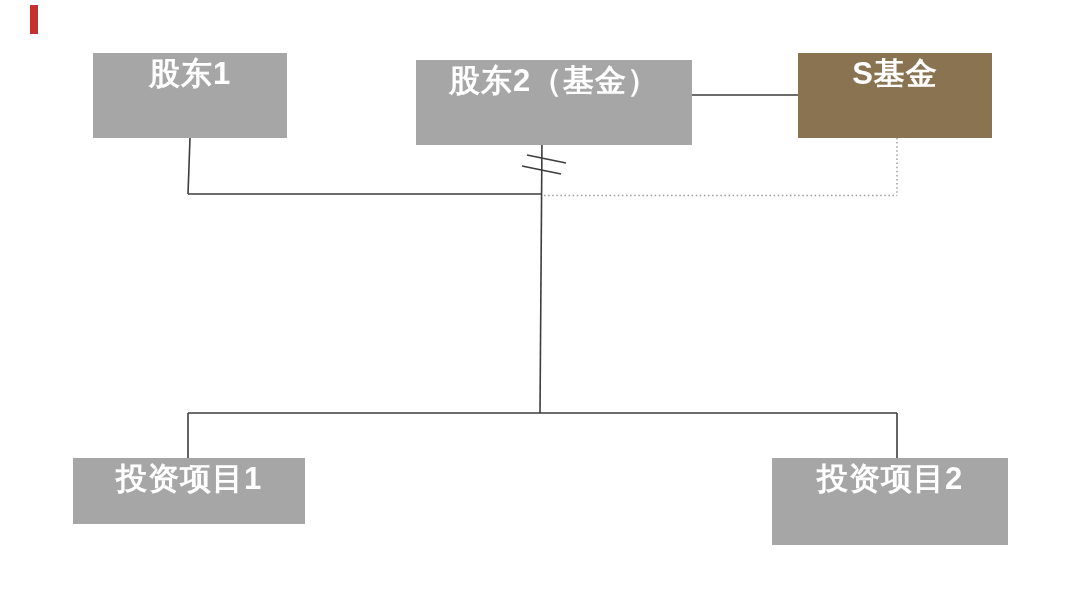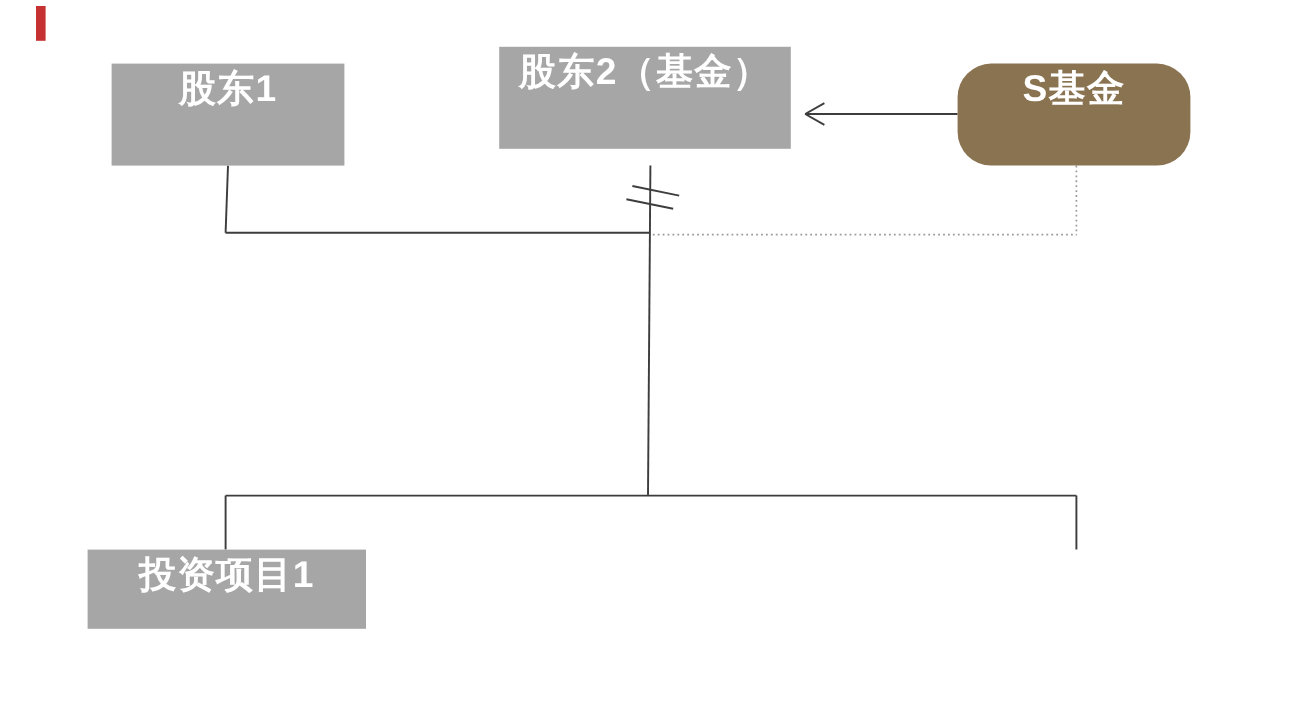--- a/index.html
+++ b/index.html
@@ -26,23 +26,23 @@
   .node{
     position:absolute;
     display:flex;justify-content:center;
     color:var(--text-on-box);
     font-weight:bold;font-size:31px;
     letter-spacing:1px;
     text-align:center;
     white-space:nowrap;
   }
   .node.gray{background:var(--box-gray);}
-  .node.brown{background:var(--box-brown);border-radius:28px;}
+  .node.brown{background:var(--box-brown);}
   #node-shareholder1{left:93px;top:53px;width:194px;height:85px;}
-  #node-shareholder2{left:416px;top:39px;width:243px;height:85px;}
+  #node-shareholder2{left:416px;top:60px;width:276px;height:85px;}
   #node-sfund{left:798px;top:53px;width:194px;height:85px;}
   #node-project1{left:73px;top:458px;width:232px;height:66px;}
   #node-project2{left:772px;top:458px;width:236px;height:87px;}
   svg.connectors{
     position:absolute;left:0;top:0;width:1080px;height:589px;
     pointer-events:none;
   }
   svg.connectors line, svg.connectors path{
     stroke:var(--line);
     stroke-width:1.6;
@@ -94,14 +94,17 @@
   </div>
 
   <div class="node brown" id="node-sfund">
     <span>S基金</span>
   </div>
 
   <div class="node gray" id="node-project1">
     <span>投资项目1</span>
   </div>
 
+  <div class="node gray" id="node-project2">
+    <span>投资项目2</span>
+  </div>
 
 </div>
 
 </body></html>

